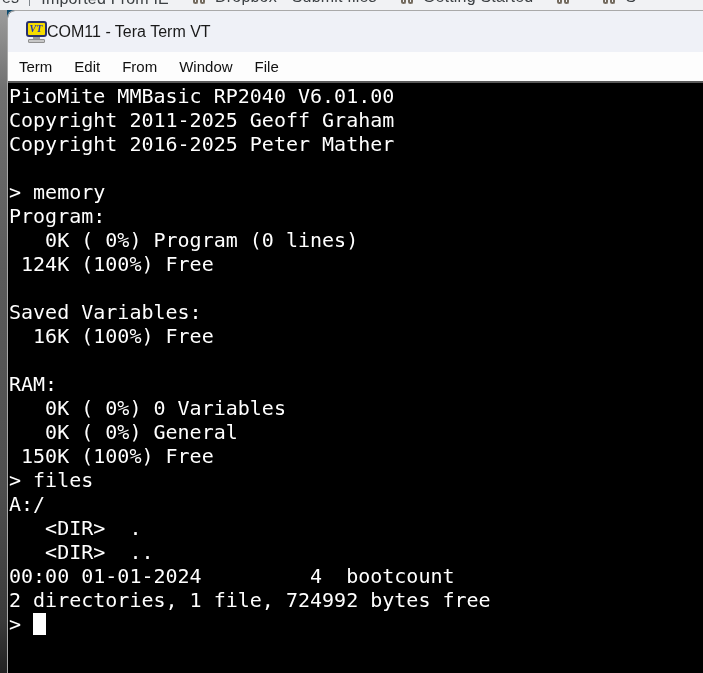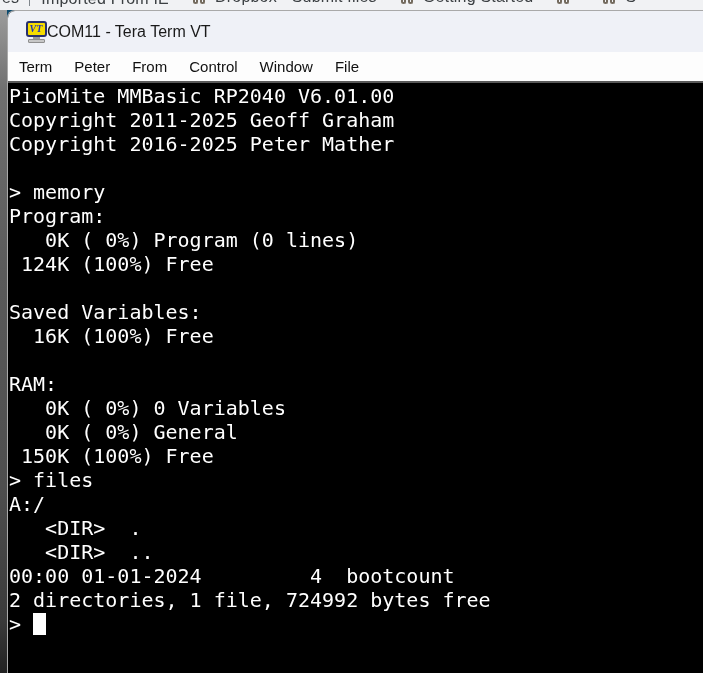--- a/index.html
+++ b/index.html
@@ -174,23 +174,22 @@
       <div class="vt-icon">
         <div class="vt-screen">VT</div>
         <div class="vt-neck"></div>
         <div class="vt-base"></div>
       </div>
       <span class="window-title">COM11 - Tera Term VT</span>
     </div>
 
     <div class="menubar" id="menubar">
         <div class="menu-item">Term</div>
-        <div class="menu-item">Peter</div>
+        <div class="menu-item">Edit</div>
         <div class="menu-item">From</div>
-        <div class="menu-item">Control</div>
         <div class="menu-item">Window</div>
         <div class="menu-item">File</div>
       </div>
 
     <div class="terminal">
       <div id="term-lines">
           <div class="term-line">PicoMite MMBasic RP2040 V6.01.00</div>
           <div class="term-line">Copyright 2011-2025 Geoff Graham</div>
           <div class="term-line">Copyright 2016-2025 Peter Mather</div>
           <div class="term-line"> </div>

